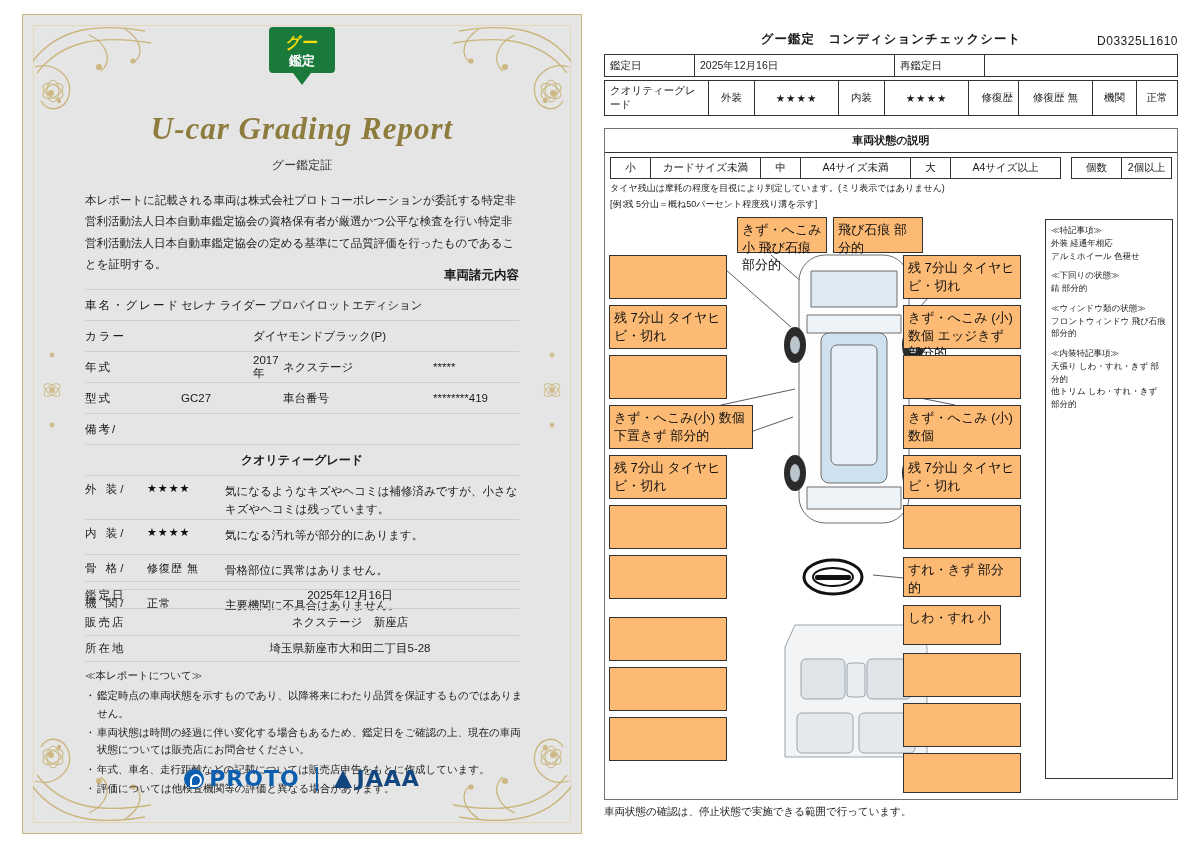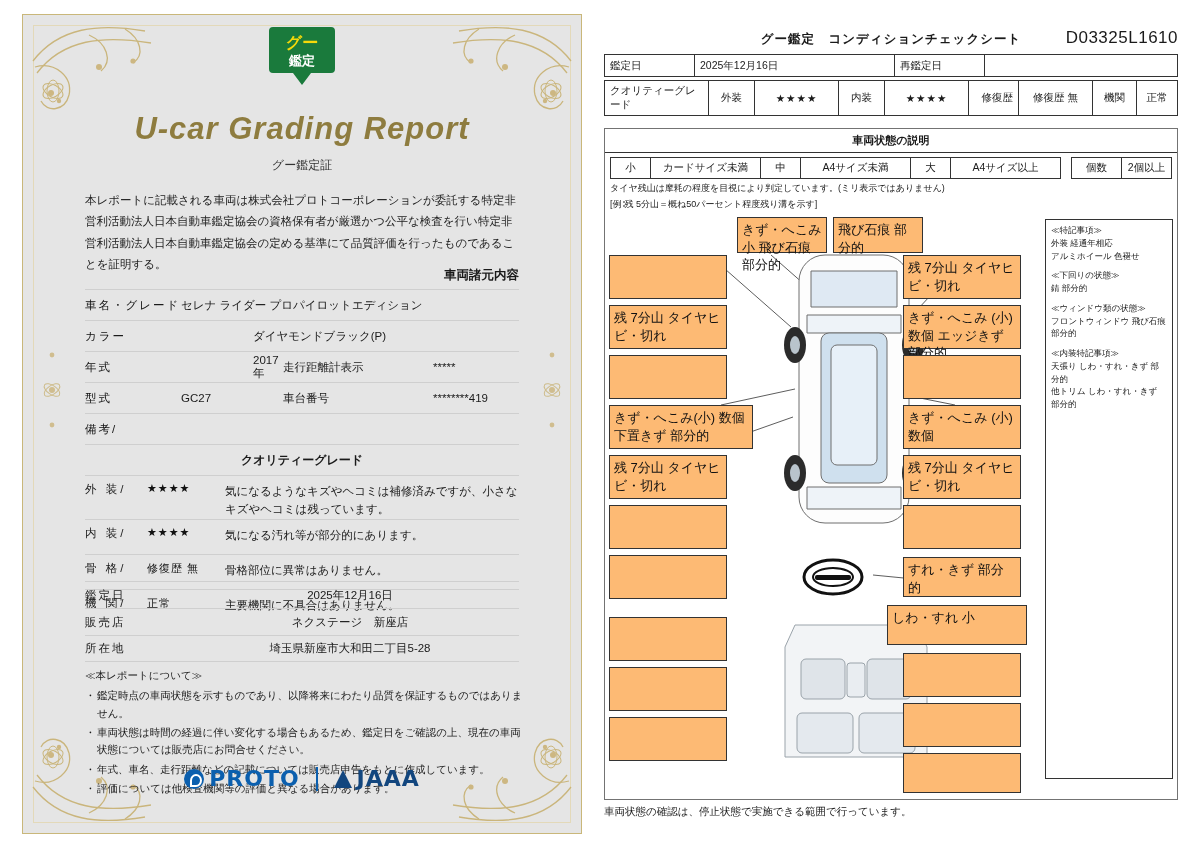--- a/index.html
+++ b/index.html
@@ -36,21 +36,21 @@
   .so-l { left:16px; top:330px; }
   .so-r { right:16px; top:330px; }
 
   .logo-badge {
     position:absolute; left:50%; top:10px; transform:translateX(-50%);
     width:74px; height:62px;
   }
   .title-script {
     position:absolute; left:0; right:0; top:96px;
     text-align:center;
-    font-family:Liberation Sans, sans-serif;
+    font-family:Liberation Serif, serif;
     font-style:italic; font-weight:bold;
     font-size:31px; letter-spacing:1px;
     color:#8e7c3f;
   }
   .title-sub {
     position:absolute; left:0; right:0; top:142px;
     text-align:center; font-size:12px; color:#333;
   }
   .lead {
     position:absolute; left:62px; right:62px; top:175px;
@@ -95,21 +95,21 @@
   .proto-text { font-family:"DejaVu Sans", sans-serif; font-weight:bold; font-size:22px; color:#0b5fae; letter-spacing:1px; }
   .vdiv { width:2px; height:24px; background:#0b5fae; }
   .jaaa { display:flex; align-items:center; gap:5px; }
   .jaaa-mark { width:0; height:0; border-left:9px solid transparent; border-right:9px solid transparent; border-bottom:18px solid #12467e; }
   .jaaa-text { font-family:"DejaVu Sans", sans-serif; font-weight:bold; font-size:22px; color:#12467e; letter-spacing:1px; }
 
   
   .sheet { position:absolute; left:604px; top:26px; width:574px; height:790px; }
   .sheet-head { display:flex; align-items:flex-end; justify-content:center; position:relative; height:22px; }
   .sheet-title { font-size:12.5px; font-weight:bold; letter-spacing:1px; }
-  .sheet-code { position:absolute; right:0; bottom:0; font-size:17px; letter-spacing:.5px;margin-top:36px; }
+  .sheet-code { position:absolute; right:0; bottom:0; font-size:12px; letter-spacing:.5px;margin-top:36px; }
 
   table.grid { border-collapse:collapse; width:100%; }
   table.grid td { border:1px solid #333; font-size:10.5px; padding:3px 5px; }
 
   .t1 { margin-top:6px; }
   .t1 td { height:22px; }
 
   .t2 { margin-top:3px; }
   .t2 td { height:22px; }
   .stars { letter-spacing:1px; font-size:10px; }
@@ -274,21 +274,21 @@
       </div>
       <div class="rowline"></div>
       <div class="srow">
         <div class="lbl">カラー</div>
         <div class="val center-val" style="text-align:left;padding-left:72px">ダイヤモンドブラック(P)</div>
       </div>
       <div class="rowline"></div>
       <div class="srow">
         <div class="lbl">年式</div>
         <div class="val" style="padding-left:72px">2017年</div>
-        <div class="val2">走行距離計表示</div>
+        <div class="val2">ネクステージ</div>
         <div style="width:86px">*****</div>
       </div>
       <div class="rowline"></div>
       <div class="srow">
         <div class="lbl">型式</div>
         <div class="val">GC27</div>
         <div class="val2">車台番号</div>
         <div style="width:86px">********419</div>
       </div>
       <div class="rowline"></div>
@@ -500,21 +500,21 @@
         <div class="note-box" style="left:298px; top:42px; width:118px; height:44px;">残 7分山
 タイヤヒビ・切れ</div>
         <div class="note-box" style="left:298px; top:92px; width:118px; height:44px;">きず・へこみ (小) 数個
 エッジきず 部分的</div>
         <div class="note-box" style="left:298px; top:142px; width:118px; height:44px;"></div>
         <div class="note-box" style="left:298px; top:192px; width:118px; height:44px;">きず・へこみ (小) 数個</div>
         <div class="note-box" style="left:298px; top:242px; width:118px; height:44px;">残 7分山
 タイヤヒビ・切れ</div>
         <div class="note-box" style="left:298px; top:292px; width:118px; height:44px;"></div>
         <div class="note-box" style="left:298px; top:344px; width:118px; height:40px;">すれ・きず 部分的</div>
-        <div class="note-box" style="left:282px; top:392px; width:140px; height:40px;">しわ・すれ 小</div>
+        <div class="note-box" style="left:298px; top:392px; width:98px; height:40px;">しわ・すれ 小</div>
         <div class="note-box" style="left:298px; top:440px; width:118px; height:44px;"></div>
         <div class="note-box" style="left:298px; top:490px; width:118px; height:44px;"></div>
         <div class="note-box" style="left:298px; top:540px; width:118px; height:40px;"></div>
 
         <div class="side-notes">
           <div class="grp">
             <div>≪特記事項≫</div>
             <div style="white-space:pre-line">外装 経通年相応
 アルミホイール 色褪せ</div>
           </div>

